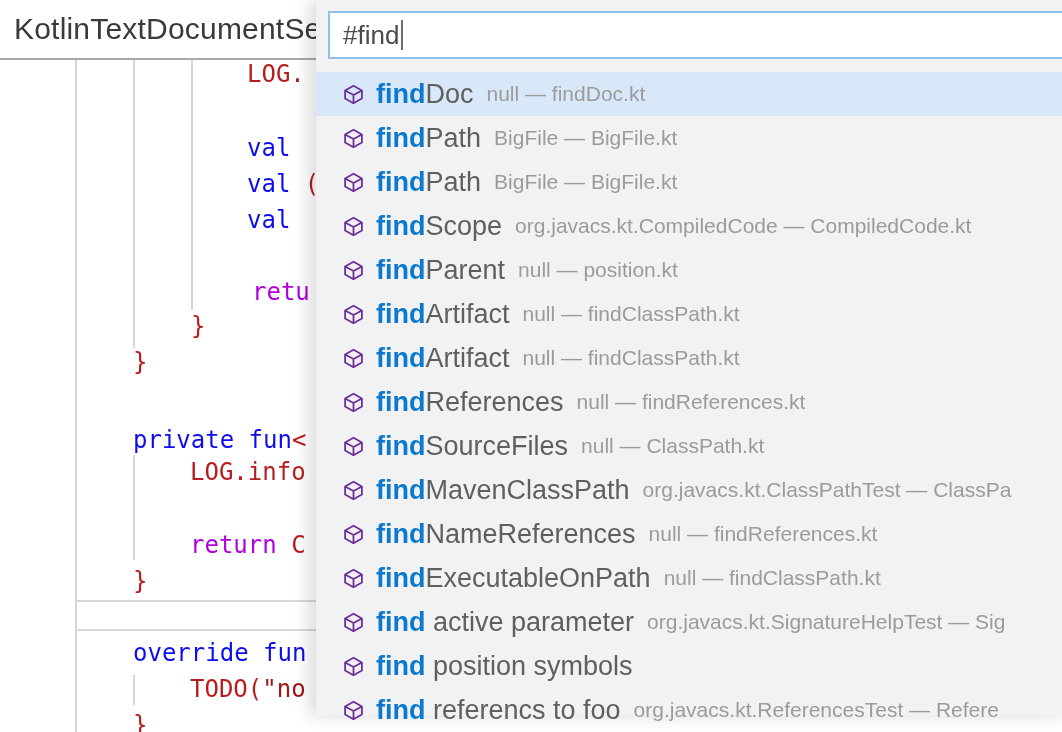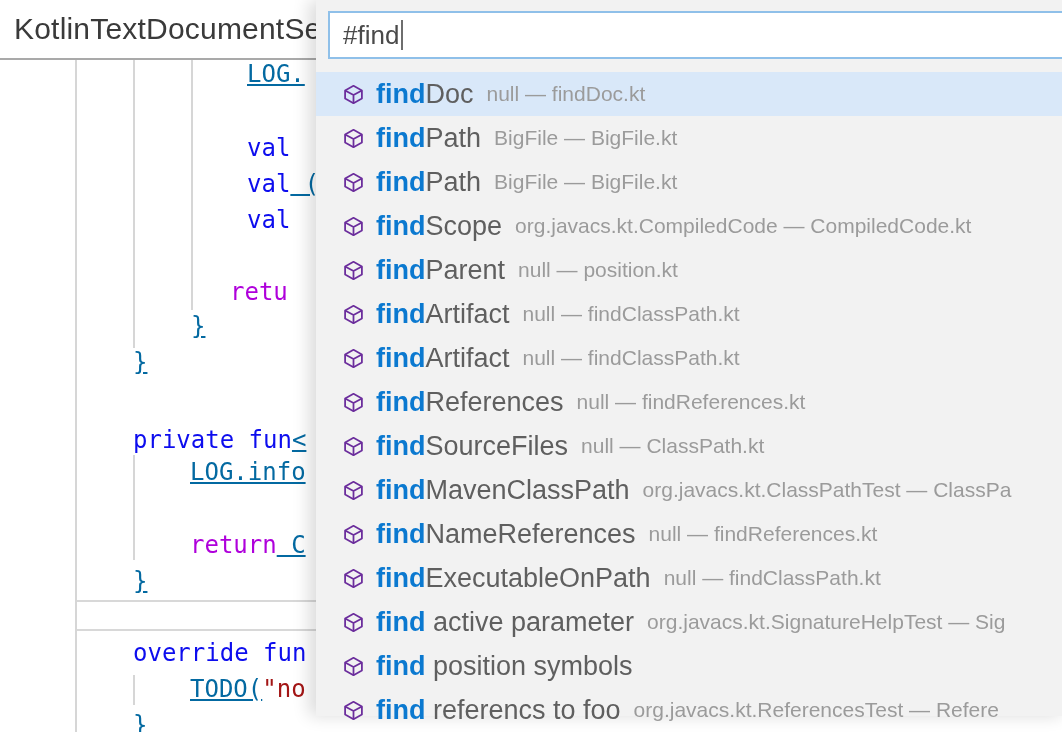--- a/index.html
+++ b/index.html
@@ -27,21 +27,21 @@
   .g2c{left:133px;top:615px;height:30px;}
   .g3{left:191px;top:0;height:250px;}
   .collapsed-sep{
     position:absolute;left:77px;top:540px;width:245px;height:27px;
     background:#ffffff;border-top:2px solid #d8d8d8;border-bottom:2px solid #d8d8d8;
   }
   .code-line{
     position:absolute;font-family:"DejaVu Sans Mono","Liberation Mono",monospace;
     font-size:24px;line-height:30px;white-space:pre;color:#000000;
   }
-  .tk-plain{color:#0369a1;text-decoration:underline;}
+  .tk-plain{color:#b91c1c;}
   .tk-keyword{color:var(--keyword_blue);}
   .tk-control{color:var(--control_keyword_purple);}
   .tk-string{color:var(--string_red);}
 
   
   .popup{
     position:absolute;left:316px;top:0;width:752px;height:716px;
     background:var(--popup_bg);box-shadow:-7px 0 16px rgba(0,0,0,0.14);
   }
   .quick-input{
@@ -77,21 +77,21 @@
       <div class="indent-guide g2a"></div>
       <div class="indent-guide g2b"></div>
       <div class="indent-guide g2c"></div>
       <div class="indent-guide g3"></div>
       <div class="collapsed-sep"></div>
 
     <div class="code-line" style="left: 247px; top: -1px;"><span class="tk-plain">LOG.</span></div>
         <div class="code-line" style="left: 247px; top: 73px;"><span class="tk-keyword">val</span></div>
         <div class="code-line" style="left: 247px; top: 109px;"><span class="tk-keyword">val</span><span class="tk-plain"> (</span></div>
         <div class="code-line" style="left: 247px; top: 145px;"><span class="tk-keyword">val</span></div>
-        <div class="code-line" style="left: 230px; top: 217px;"><span class="tk-control">retu</span></div>
+        <div class="code-line" style="left: 252px; top: 217px;"><span class="tk-control">retu</span></div>
         <div class="code-line" style="left: 191px; top: 251px;"><span class="tk-plain">}</span></div>
         <div class="code-line" style="left: 133px; top: 287px;"><span class="tk-plain">}</span></div>
         <div class="code-line" style="left: 190px; top: 397px;"><span class="tk-plain">LOG.info</span></div>
         <div class="code-line" style="left: 133px; top: 365px;"><span class="tk-keyword">private fun</span><span class="tk-plain">&lt;</span></div>
         <div class="code-line" style="left: 190px; top: 470px;"><span class="tk-control">return</span><span class="tk-plain"> C</span></div>
         <div class="code-line" style="left: 133px; top: 506px;"><span class="tk-plain">}</span></div>
         <div class="code-line" style="left: 133px; top: 578px; text-align: right;"><span class="tk-keyword">override fun</span></div>
         <div class="code-line" style="left: 190px; top: 614px;"><span class="tk-plain">TODO(</span><span class="tk-string">"no</span></div>
         <div class="code-line" style="left: 133px; top: 650px;"><span class="tk-plain">}</span></div>
       </div>

